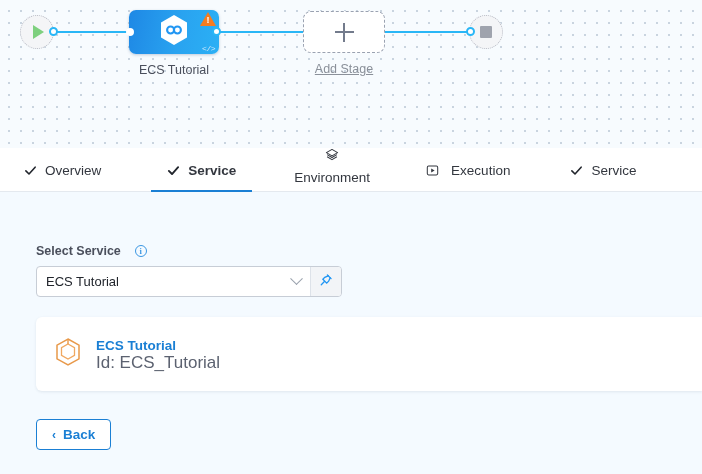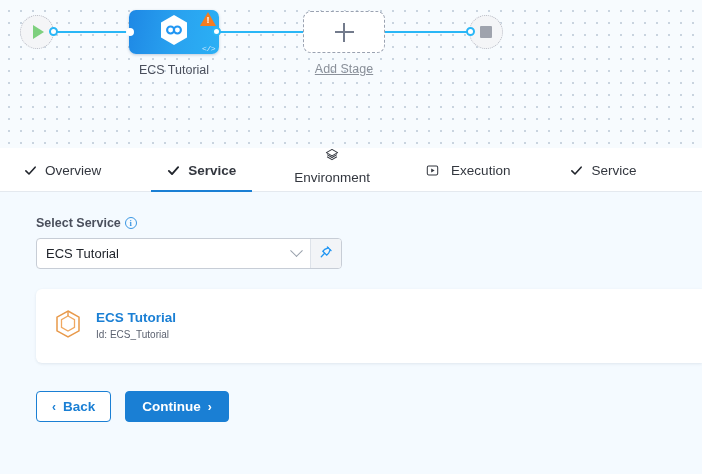--- a/index.html
+++ b/index.html
@@ -176,22 +176,23 @@
     box-sizing: border-box;
     padding: 24px 0 0 36px;
   }
 
   .field-label {
     font-size: 12.5px;
     color: #4a4f5c;
     font-weight: 600;
     display: flex;
     align-items: center;
-    gap: 4px;
+    gap: 14px;
     margin-bottom: 8px;
+    margin-top: 28px;
   }
   .info-ico {
     width: 12px; height: 12px;
     border-radius: 50%;
     border: 1.2px solid #3b97e3;
     color: #3b97e3;
     font-size: 8.5px;
     line-height: 10px;
     text-align: center;
     font-family: "Liberation Serif", serif;
@@ -257,21 +258,21 @@
     box-sizing: border-box;
   }
   .svc-texts { margin-left: 14px; }
   .svc-name {
     font-size: 13.5px;
     font-weight: 600;
     color: #1a7fd4;
     line-height: 17px;
   }
   .svc-id {
-    font-size: 10px;
+    font-size: 17px;
     color: #5c6270;
     line-height: 17px;
   }
 
   .btn-row {
     display: flex;
     gap: 14px;
     margin-top: 28px;
   }
   .btn {
@@ -434,18 +435,14 @@
       <div class="svc-name">ECS Tutorial</div>
       <div class="svc-id">Id: ECS_Tutorial</div>
     </div>
   </div>
 
   <div class="btn-row">
     <div class="btn btn-back">
       <span class="arr">‹</span>
       <span>Back</span>
     </div>
-    <div class="btn btn-continue">
-      <span>Continue</span>
-      <span class="arr">›</span>
-    </div>
   </div>
 </div>
 
 </body></html>

